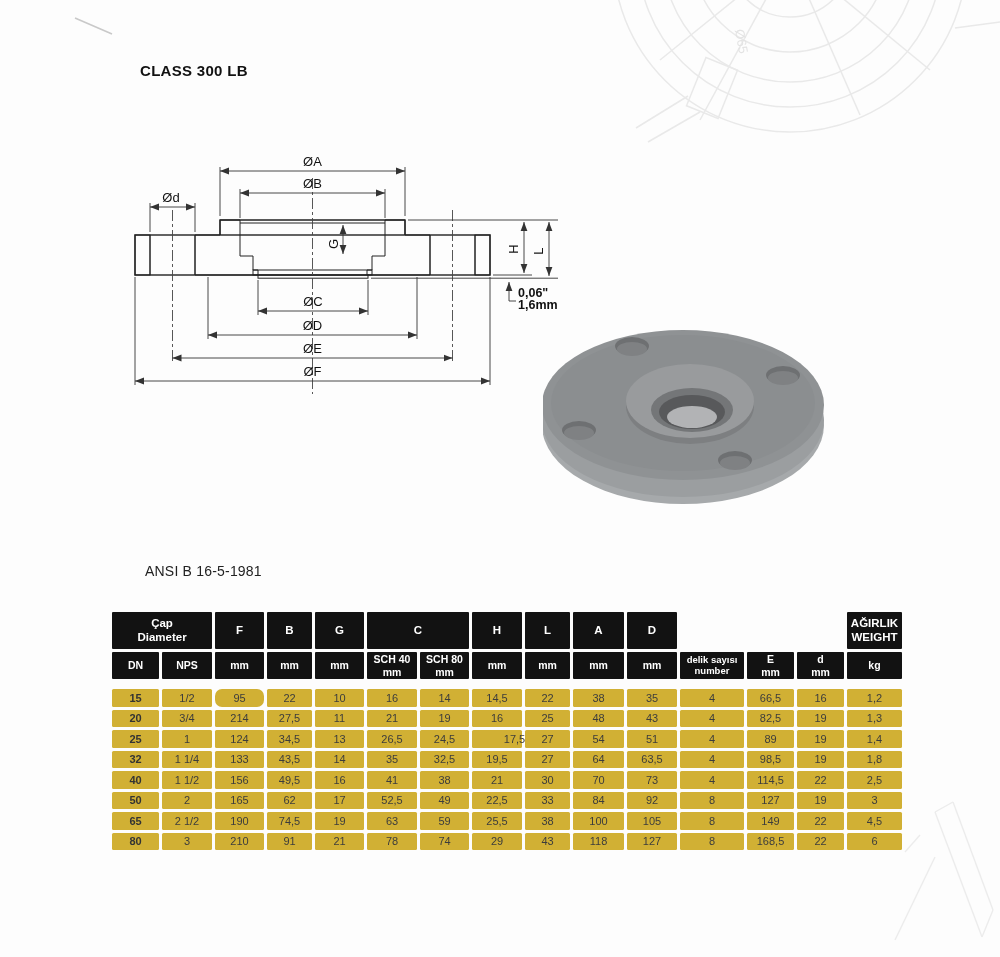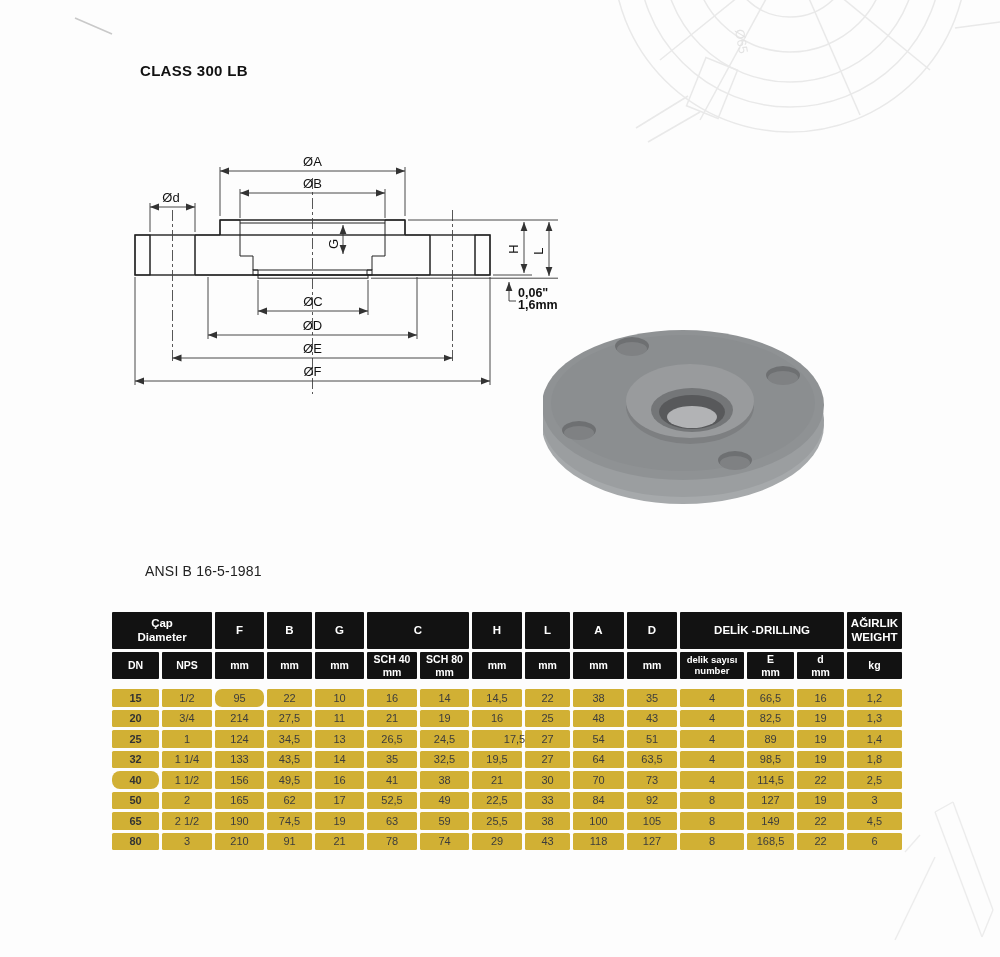--- a/index.html
+++ b/index.html
@@ -220,21 +220,20 @@
     <div class="hc h1" style="grid-area: 1 / 1 / auto / span 2;">Çap
 Diameter</div>
     <div class="hc h1" style="grid-area: 1 / 3 / auto / span 1;">F</div>
     <div class="hc h1" style="grid-area: 1 / 4 / auto / span 1;">B</div>
     <div class="hc h1" style="grid-area: 1 / 5 / auto / span 1;">G</div>
     <div class="hc h1" style="grid-area: 1 / 6 / auto / span 2;">C</div>
     <div class="hc h1" style="grid-area: 1 / 8 / auto / span 1;">H</div>
     <div class="hc h1" style="grid-area: 1 / 9 / auto / span 1;">L</div>
     <div class="hc h1" style="grid-area: 1 / 10 / auto / span 1;">A</div>
     <div class="hc h1" style="grid-area: 1 / 11 / auto / span 1;">D</div>
-    <div class="hc h1" style="grid-area: 1 / 12 / auto / span 3;">DELİK -DRILLING</div>
     <div class="hc h1" style="grid-area: 1 / 15 / auto / span 1;">AĞIRLIK
 WEIGHT</div>
     <div class="hc h2" style="grid-area: 2 / 1;">DN</div>
     <div class="hc h2" style="grid-area: 2 / 2;">NPS</div>
     <div class="hc h2" style="grid-area: 2 / 3;">mm</div>
     <div class="hc h2" style="grid-area: 2 / 4;">mm</div>
     <div class="hc h2" style="grid-area: 2 / 5;">mm</div>
     <div class="hc h2" style="grid-area: 2 / 6;">SCH 40
 mm</div>
     <div class="hc h2" style="grid-area: 2 / 7;">SCH 80
@@ -303,21 +302,21 @@
     <div class="dc" style="grid-area: 7 / 6;">35</div>
     <div class="dc" style="grid-area: 7 / 7;">32,5</div>
     <div class="dc" style="grid-area: 7 / 8;">19,5</div>
     <div class="dc" style="grid-area: 7 / 9;">27</div>
     <div class="dc" style="grid-area: 7 / 10;">64</div>
     <div class="dc" style="grid-area: 7 / 11;">63,5</div>
     <div class="dc" style="grid-area: 7 / 12;">4</div>
     <div class="dc" style="grid-area: 7 / 13;">98,5</div>
     <div class="dc" style="grid-area: 7 / 14;">19</div>
     <div class="dc" style="grid-area: 7 / 15;">1,8</div>
-    <div class="dc bold" style="grid-area: 8 / 1; border-radius: 8px;">40</div>
+    <div class="dc bold" style="grid-area: 8 / 1;">40</div>
     <div class="dc" style="grid-area: 8 / 2;">1 1/2</div>
     <div class="dc" style="grid-area: 8 / 3;">156</div>
     <div class="dc" style="grid-area: 8 / 4;">49,5</div>
     <div class="dc" style="grid-area: 8 / 5;">16</div>
     <div class="dc" style="grid-area: 8 / 6;">41</div>
     <div class="dc" style="grid-area: 8 / 7;">38</div>
     <div class="dc" style="grid-area: 8 / 8;">21</div>
     <div class="dc" style="grid-area: 8 / 9;">30</div>
     <div class="dc" style="grid-area: 8 / 10;">70</div>
     <div class="dc" style="grid-area: 8 / 11;">73</div>

